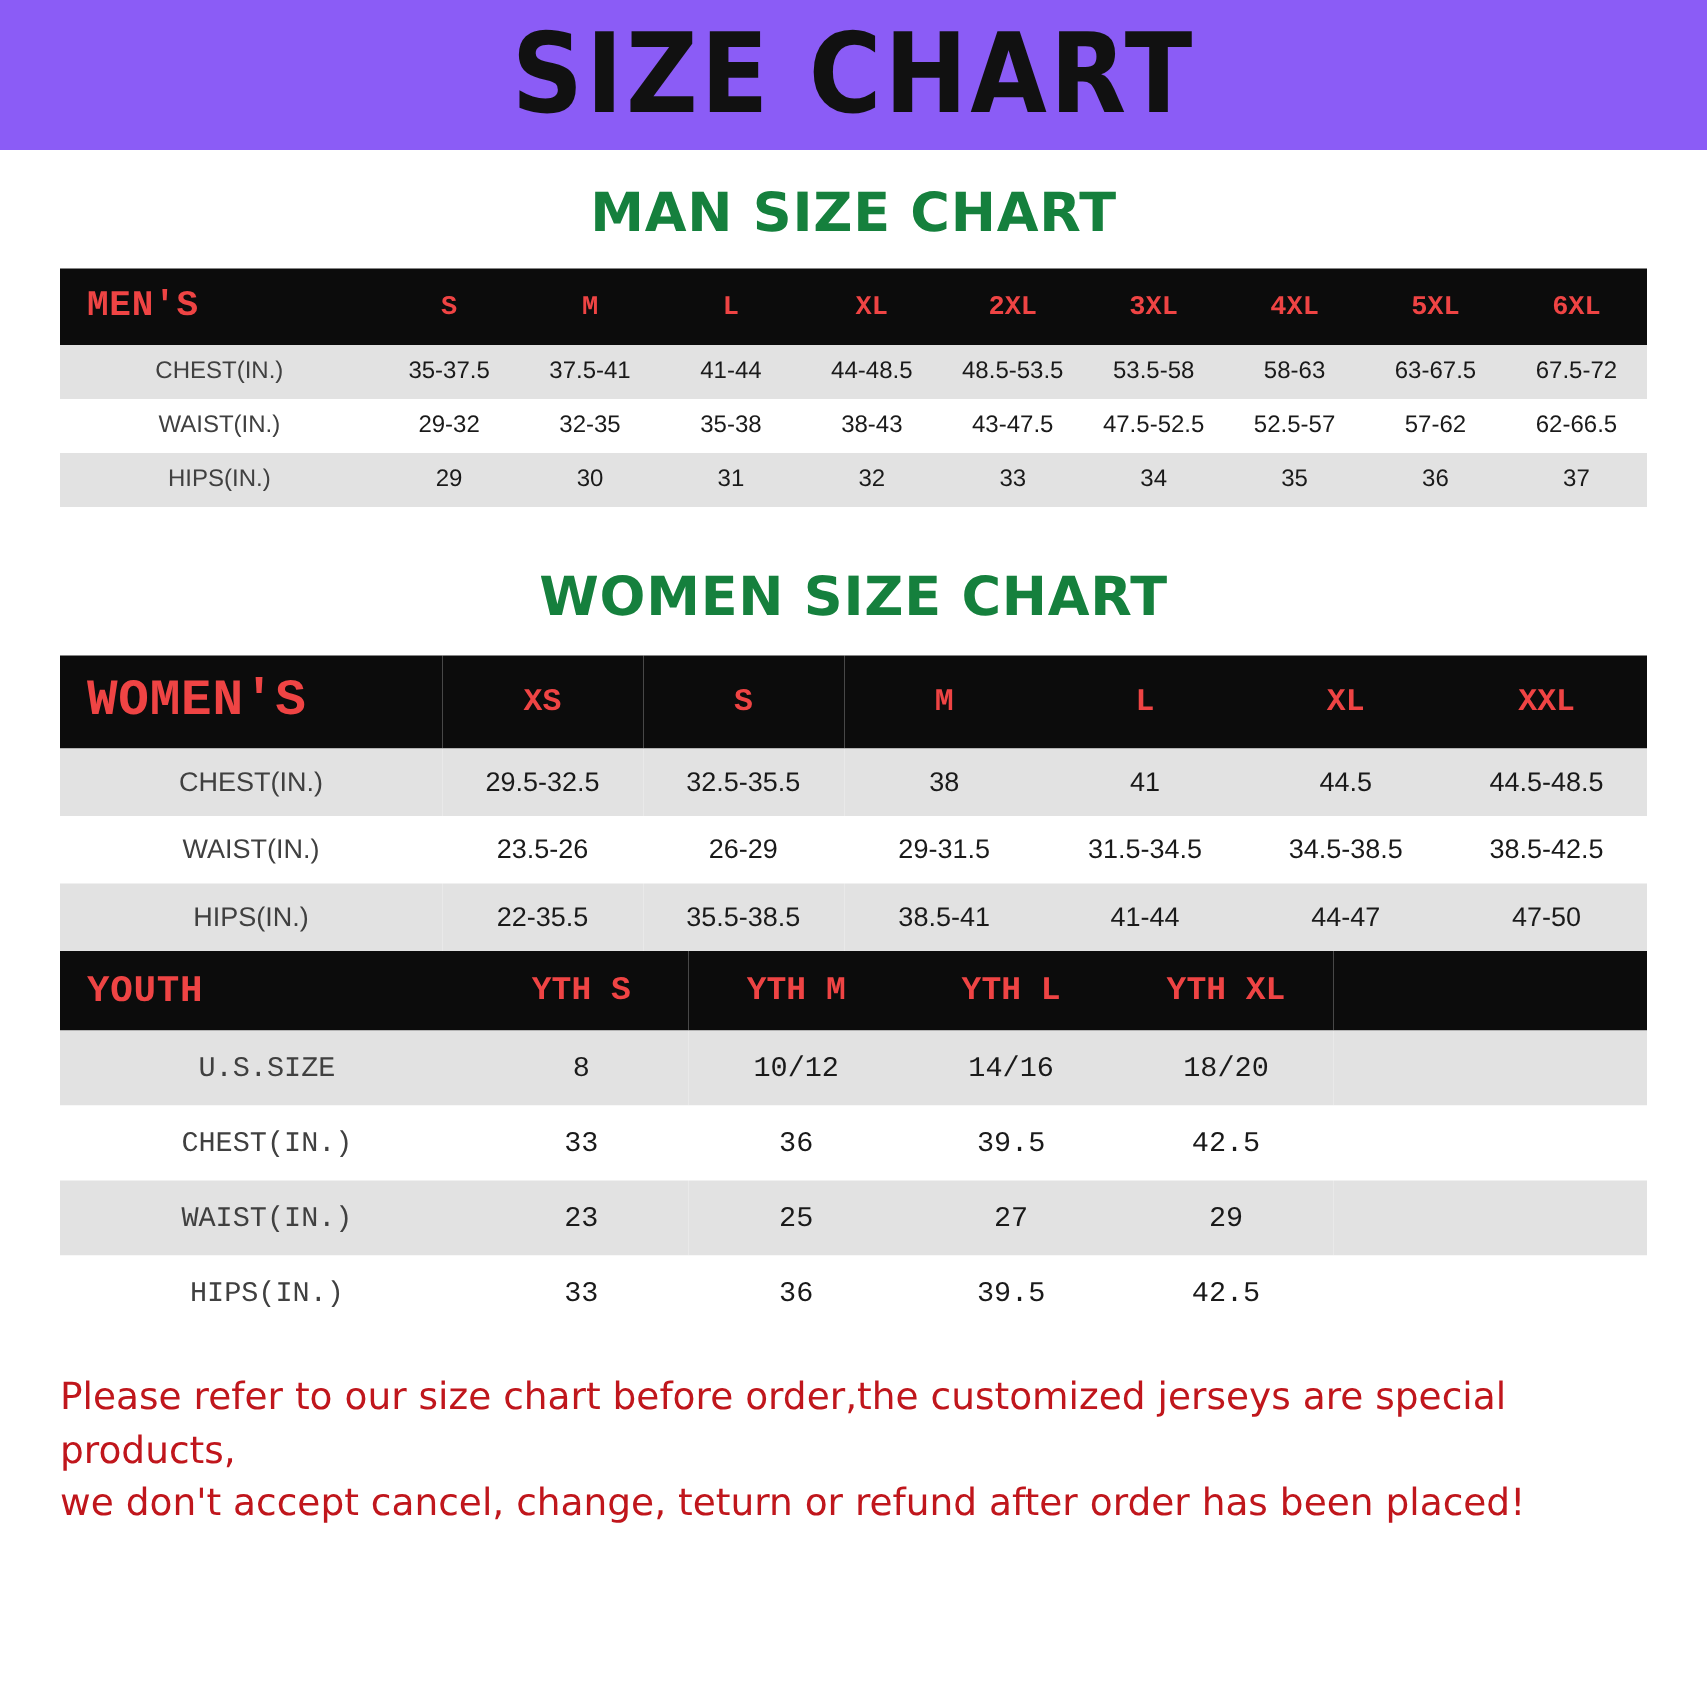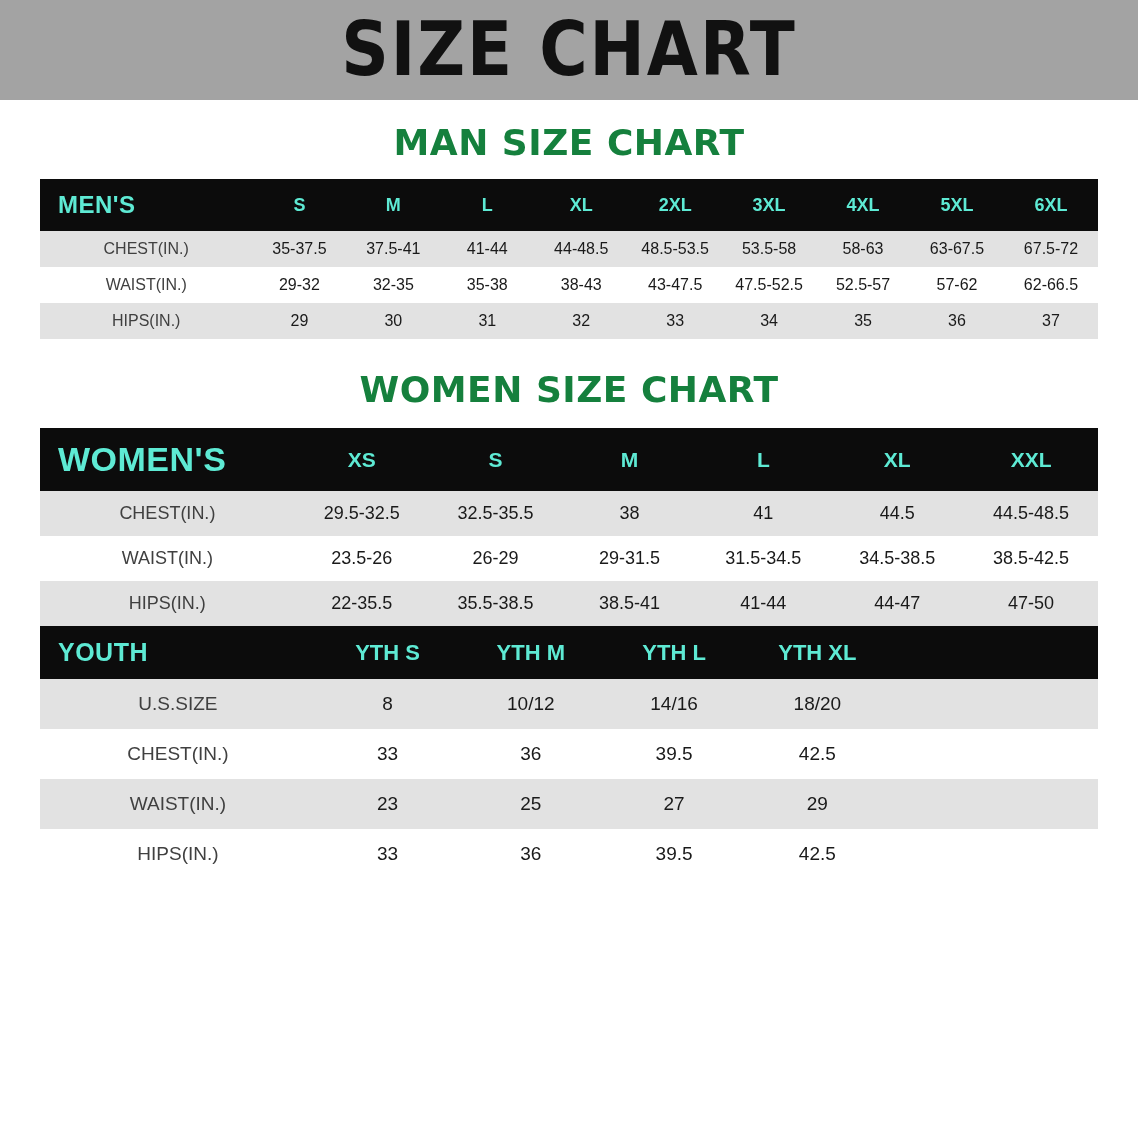--- a/index.html
+++ b/index.html
@@ -15,21 +15,21 @@
   }
   .page {
     position: relative;
     width: 1138px;
     height: 1132px;
     background: #ffffff;
   }
   
   .banner {
     height: 100px;
-    background: #a3a3a3;
+    background: #8b5cf6;
     display: flex;
     align-items: center;
     justify-content: center;
   }
   .banner-title {
     font-family: "DejaVu Sans", sans-serif;
     font-weight: bold;
     font-size: 66px;
     letter-spacing: 2px;
     color: #111111;
@@ -39,36 +39,36 @@
   
   .section-title {
     text-align: center;
     font-family: "DejaVu Sans", sans-serif;
     font-weight: bold;
     font-size: 36px;
     color: #15803d;
     letter-spacing: 0.5px;
   }
   .t-man   { margin-top: 22px; margin-bottom: 16px; }
-  .t-women { margin-top: 30px; margin-bottom: 18px; }
+  .t-women { margin-top: 40px; margin-bottom: 18px; }
   .t-youth { margin-top: 48px; margin-bottom: 18px; }
 
   
   .table-wrap {
     margin: 0 40px;
   }
   table {
     width: 100%;
     border-collapse: collapse;
     table-layout: fixed;
   }
   thead th {
     background: #0c0c0c;
-    color: #5eead4;
-    font-family: Liberation Sans, sans-serif;
+    color: #ef4444;
+    font-family: Liberation Mono, monospace;
     font-weight: bold;
     font-size: 19px;
     padding: 12px 4px;
     text-align: center;
   }
   thead th.head-label {
     text-align: left;
     padding-left: 18px;
     font-size: 23px;
     letter-spacing: 0.5px;
@@ -94,21 +94,21 @@
   #men-table tbody td { font-size: 16px; }
 
   
   #women-table thead th { font-size: 21px; }
   #women-table thead th.head-label { font-size: 34px; }
   #women-table tbody td { font-size: 18px; padding: 12px 3px; }
 
   
   #youth-table thead th { font-size: 22px; margin-top: 12px; }
   #youth-table thead th.head-label { font-size: 25px; }
-  #youth-table tbody td { font-size: 19px; padding: 14px 3px; }
+  #youth-table tbody td { font-size: 19px; padding: 14px 3px; font-family: Liberation Mono, monospace; }
 
   
   .note {
     margin: 26px 40px 0 40px;
     color: #c0161c;
     font-family: "DejaVu Sans", sans-serif;
     font-size: 25px;
     line-height: 1.42;
     text-align: left;
   }
@@ -268,14 +268,18 @@
           <td>33</td>
           <td>36</td>
           <td>39.5</td>
           <td>42.5</td>
           <td></td>
         </tr>
       </tbody>
     </table>
   </div>
 
+  <div class="note">
+    <div>Please refer to our size chart before order,the customized jerseys are special products,</div>
+    <div>we don't accept cancel, change, teturn or refund after order has been placed!</div>
+  </div>
 
 </div>
 
 </body></html>

